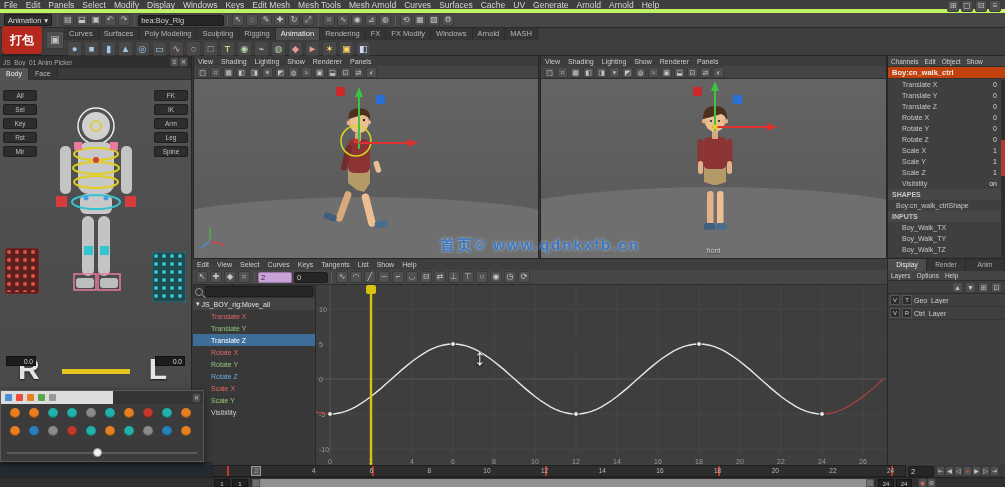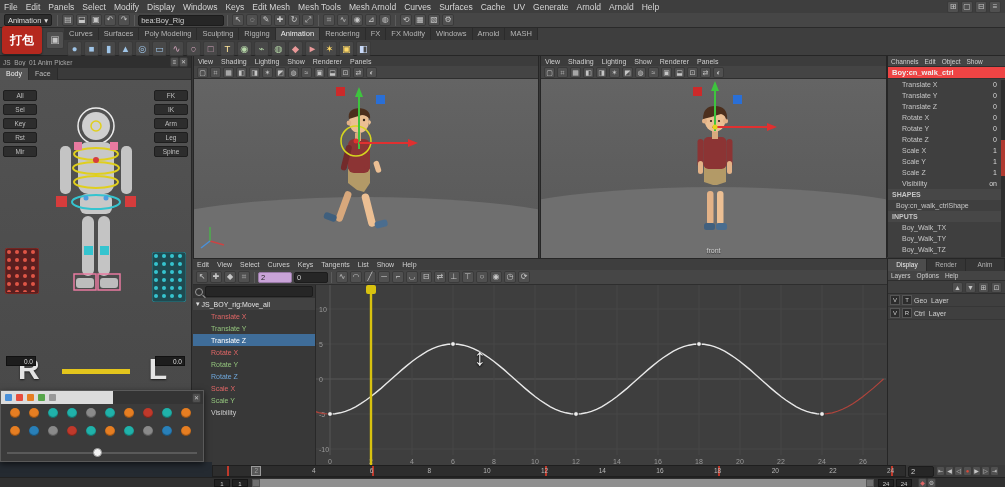--- a/index.html
+++ b/index.html
@@ -6,21 +6,21 @@
 html,body{background:#1b1b1b}
 body{font-family:"Liberation Sans","DejaVu Sans",sans-serif;-webkit-font-smoothing:antialiased}
 #stage{position:relative;width:1005px;height:487px;background:#383838;overflow:hidden;color:#ccc;user-select:none}
 .abs{position:absolute}
 .row{display:flex;align-items:center}
 .col{display:flex;flex-direction:column}
 .spacer{flex:1}
 .vsep{width:1px;height:11px;background:#5c5c5c;margin:0 3px;flex:0 0 auto}
 
 
-#menubar{left:0;top:0;width:1005px;height:14px;background:#3e3e3e;border-bottom:1px solid #bef264;display:flex;align-items:center}
+#menubar{left:0;top:0;width:1005px;height:14px;background:#3e3e3e;border-bottom:5px solid #bef264;display:flex;align-items:flex-start}
 .menu-item{padding:0 4px;color:#d6d6d6;font-size:8.5px;white-space:nowrap;cursor:default}
 #statusline{left:0;top:13px;width:1005px;height:15px;background:#464646;border-bottom:1px solid #2a2a2a;display:flex;align-items:center;padding:0 2px}
 .menuset{display:flex;align-items:center;height:12px;background:#2d2d2d;border:1px solid #1e1e1e;font-size:7.5px;color:#ddd;padding:0 3px;margin:0 2px;border-radius:2px;gap:3px}
 .ico{display:inline-flex;align-items:center;justify-content:center;width:14px;height:13px;background:#505050;border:1px solid #3a3a3a;border-radius:2px;color:#c6c6c6;font-size:8.5px;margin:0 1px;flex:0 0 auto;line-height:1}
 .ico.sm{width:12px;height:12px;font-size:8px}
 .ico.xs{width:11px;height:11px;font-size:7px}
 .ico.tiny{width:9px;height:10px;font-size:6px;margin:0}
 .txt{background:#262626;border:1px solid #1c1c1c;color:#cfcfcf;font-size:7.5px;height:11px;padding:0 2px;border-radius:2px;outline:none}
 #shelf{left:0;top:28px;width:1005px;height:28px;background:#3e3e3e;border-bottom:1px solid #262626}
 #shelf-tabs{height:12px;padding-left:64px}
@@ -50,21 +50,21 @@
 .vp-menu{padding:0 4px;font-size:7px;color:#cfcfcf;white-space:nowrap}
 .vp-icons{height:13px;background:#444;display:flex;align-items:center;padding:0 2px;border-bottom:1px solid #2e2e2e}
 .vp-view{position:absolute;left:0;top:23px;right:0;bottom:0;overflow:hidden;background:linear-gradient(#646464 0%,#5d5d5d 55%,#585858 100%)}
 .ground{position:absolute;left:-25%;width:150%;height:160px;top:118px;background:#6f6f6f;border-radius:50% 50% 0 0/48px 48px 0 0}
 .cam-label{position:absolute;left:0;right:0;bottom:4px;text-align:center;font-size:7px;color:#d0d0d0;text-shadow:0 1px 1px #333}
 
 
 #channelbox{left:887px;top:56px;width:118px;height:201px;background:#3f3f3f;border-left:1px solid #262626}
 .cb-menus{height:11px;display:flex;align-items:center;background:#444;border-bottom:1px solid #2e2e2e}
 .cb-menu{padding:0 3px;font-size:6.5px;color:#cfcfcf}
-.cb-obj{height:12px;line-height:12px;background:#ef4444;color:#eee;font-size:7.5px;font-weight:bold;padding:0 4px;border-bottom:1px solid #333;white-space:nowrap;overflow:hidden}
+.cb-obj{height:12px;line-height:12px;background:#c2410c;color:#eee;font-size:7.5px;font-weight:bold;padding:0 4px;border-bottom:1px solid #333;white-space:nowrap;overflow:hidden}
 .cb-row{display:flex;height:11px;line-height:11px;font-size:7px;padding:0 8px 0 14px}
 .cb-row.hdr{padding-left:4px;color:#eee;font-weight:bold;background:#474747}
 .cb-row.sub{padding-left:8px;color:#ddd}
 .cb-name{flex:1;color:#c6c6c6;white-space:nowrap;overflow:hidden}
 .cb-val{color:#dadada}
 #cb-scroll-track{position:absolute;right:0;top:24px;bottom:0;width:4px;background:#2e2e2e}
 #cb-scroll-thumb{position:absolute;right:0;top:84px;width:4px;height:36px;background:#b03a30}
 
 
 #graph{left:193px;top:258px;width:694px;height:207px;background:#3a3a3a;border-top:1px solid #262626}
@@ -841,14 +841,15 @@
         <span class="dot" style="background: rgb(138, 138, 138);"></span>
         <span class="dot" style="background: rgb(41, 128, 185);"></span>
         <span class="dot" style="background: rgb(230, 126, 34);"></span>
       </div>
     <div id="fw-slider">
       <span class="track"></span>
       <span id="fw-knob"></span>
     </div>
   </div>
 
+  <div id="watermark" class="abs">首页© www.qdnkxfb.cn</div>
 
 </div>
 
 </body></html>

